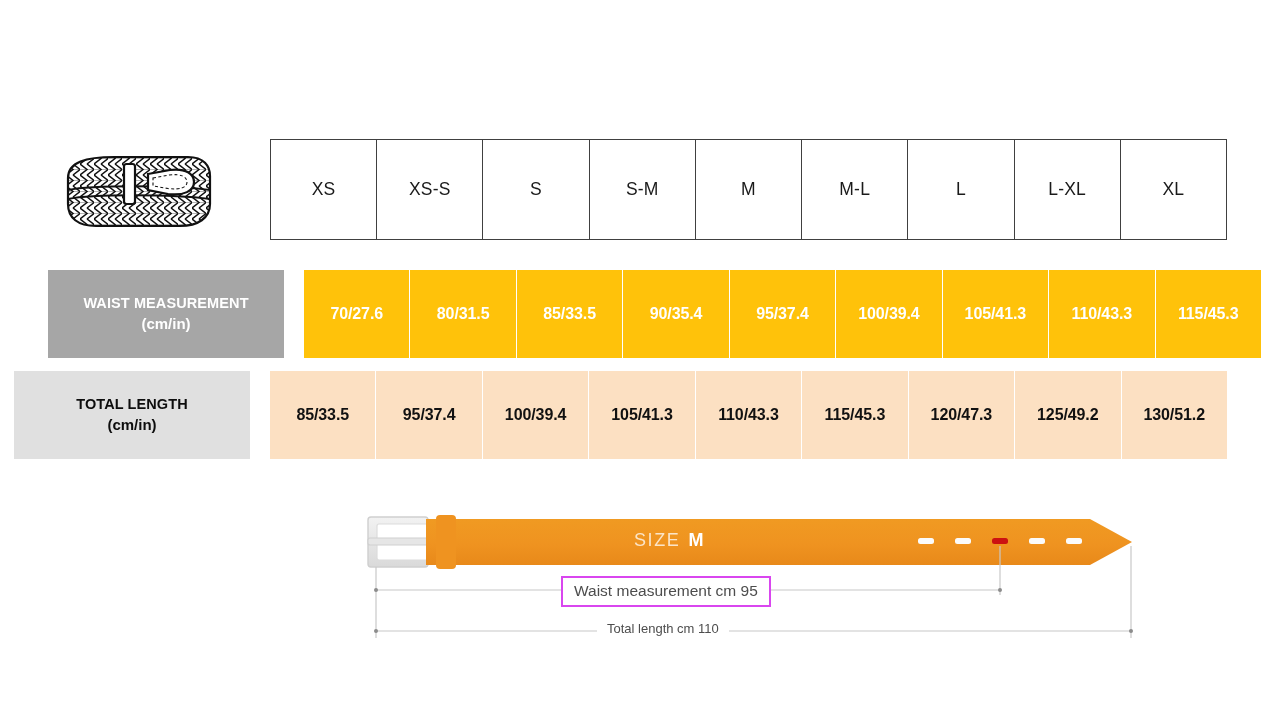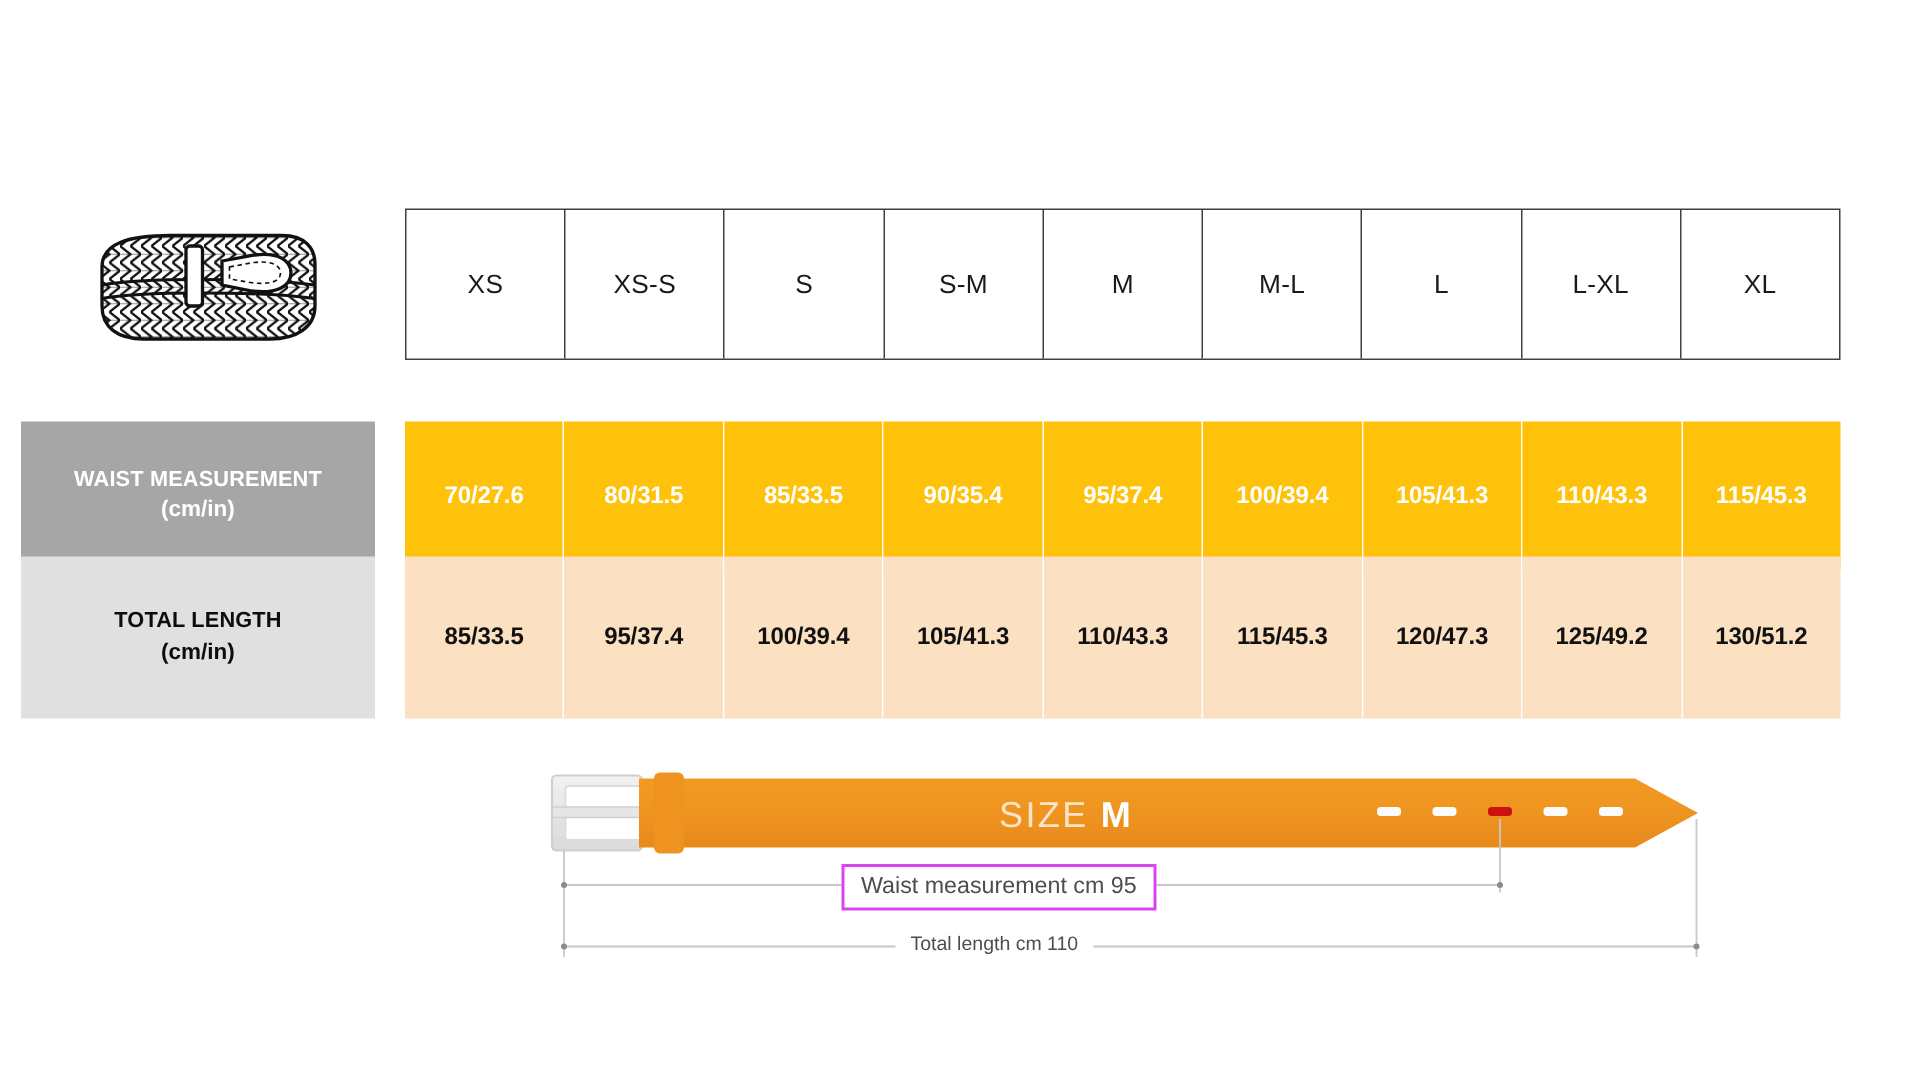--- a/index.html
+++ b/index.html
@@ -51,22 +51,22 @@
   }
   .size-header-cell:last-child { border-right: none; }
 
   
   .measure-row {
     position: absolute;
     left: 14px;
     width: 1213px;
     display: flex;
   }
-  #waist-row { top: 281px; height: 99px; }
-  #length-row { top: 371px; height: 108px; }
+  #waist-row { top: 270px; height: 88px; margin-left: 34px; }
+  #length-row { top: 371px; height: 88px; }
 
   .row-label {
     width: 236px;
     flex: 0 0 236px;
     display: flex;
     flex-direction: column;
     align-items: center;
     justify-content: center;
     text-align: center;
     box-sizing: border-box;
@@ -120,23 +120,23 @@
   
   #belt-diagram {
     position: absolute;
     left: 350px;
     top: 500px;
     width: 820px;
     height: 160px;
   }
   #belt-size-label {
     position: absolute;
-    left: 666px;
+    left: 634px;
     top: 530px;
-    font-size: 24px;
+    font-size: 18px;
     letter-spacing: 1.6px;
     color: rgba(255,255,255,.75);
     pointer-events: none;
   }
   #belt-size-label .size-value {
     font-weight: bold;
     color: #ffffff;
     letter-spacing: .5px;
     margin-left: 8px;
   }

